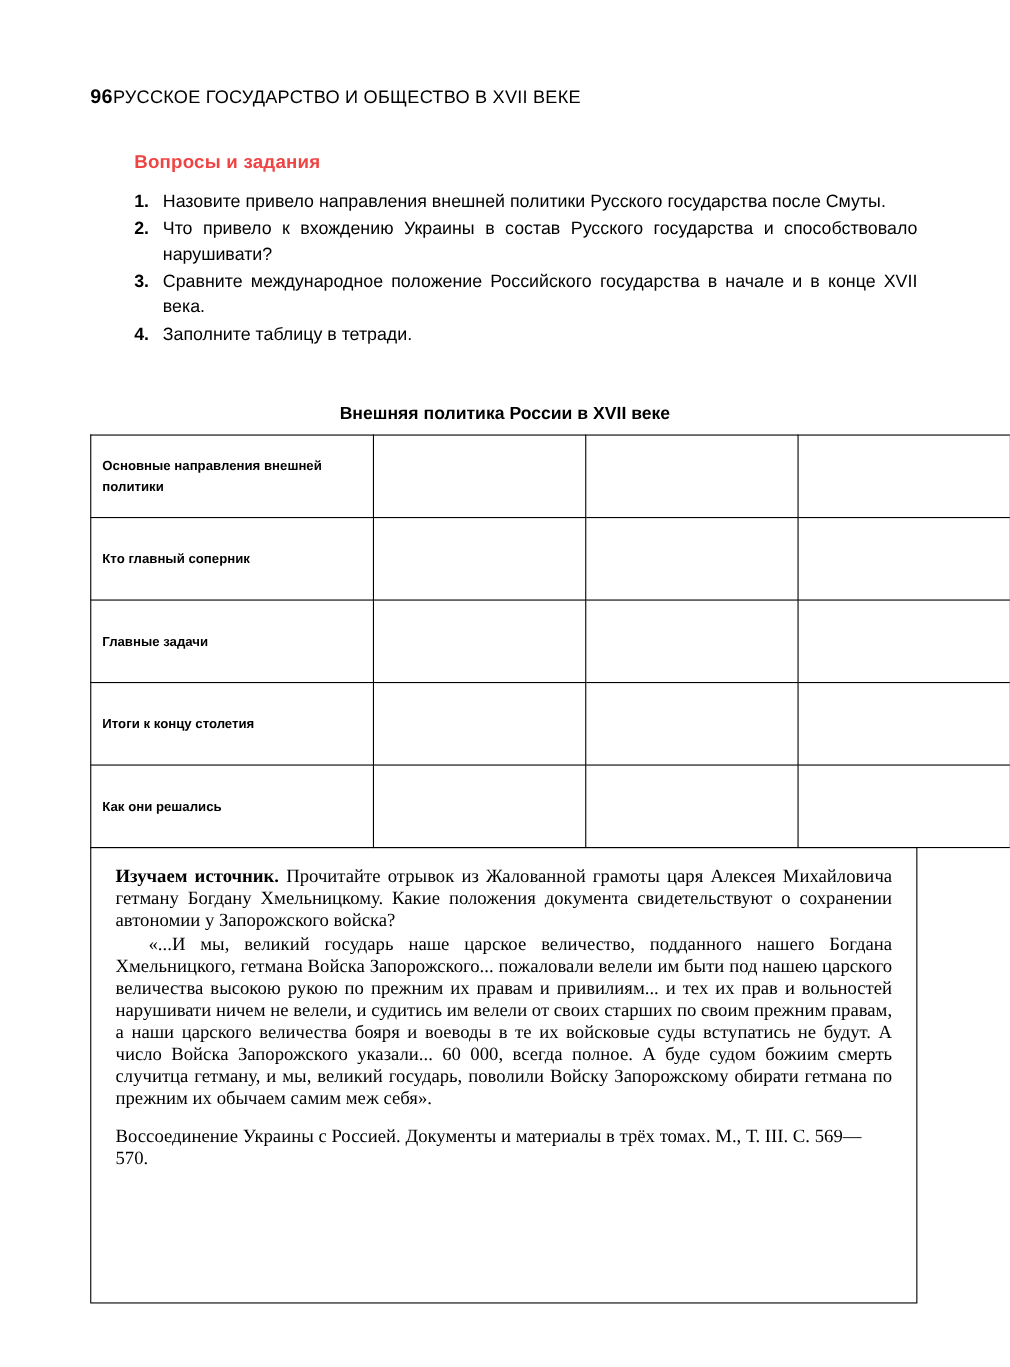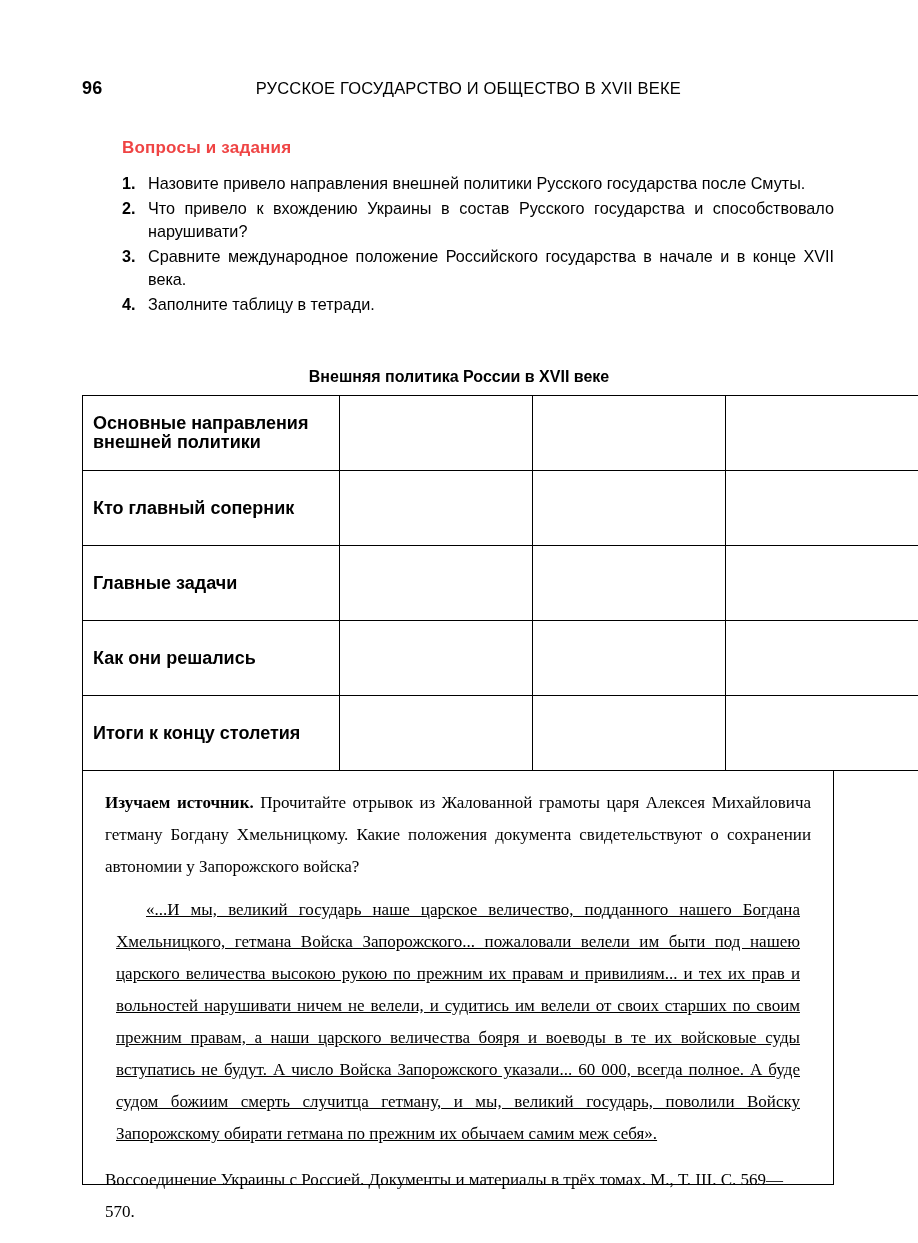--- a/index.html
+++ b/index.html
@@ -32,21 +32,21 @@
     display: flex;
     align-items: baseline;
   }
   .page-number {
     font-size: 18px;
     font-weight: bold;
     letter-spacing: 0.3px;
   }
   .running-title {
     flex: 1;
-    text-align: center;
+    text-align: left;
     font-size: 16.5px;
     font-weight: normal;
     letter-spacing: 0.2px;
   }
 
   
   .questions-heading {
     position: absolute;
     left: 122px;
     top: 138px;
@@ -97,54 +97,53 @@
     table-layout: fixed;
   }
   table.exercise-table td {
     border: 1.4px solid #000000;
     height: 66px;
     vertical-align: middle;
     padding: 4px 10px;
   }
   td.row-label {
     width: 236px;
-    font-size: 18px;
+    font-size: 12px;
     font-weight: bold;
     line-height: 19px;
   }
   td.blank-cell {
     width: 172px;
   }
 
   
   .source-box {
     position: absolute;
     left: 82px;
     top: 770px;
     width: 752px;
     height: 415px;
     box-sizing: border-box;
     border: 1.6px solid #000000;
     padding: 16px 22px 10px 22px;
     font-family: "Liberation Serif", serif;
     font-size: 17px;
-    line-height: 32px;
+    line-height: 20px;
   }
   .source-intro {
     text-align: justify;
     margin: 0 0 2px 0;
   }
   .source-intro .lead {
     font-weight: bold;
   }
   .source-quote {
     text-align: justify;
     text-indent: 30px;
-    margin: 11px;
-    text-decoration: underline;
+    margin: 0;
   }
   .source-ref {
     margin: 14px 0 0 0;
     text-align: left;
   }
 </style>
 </head>
 <body>
 
 <div class="page">
@@ -191,27 +190,27 @@
         <td class="blank-cell"></td>
         <td class="blank-cell"></td>
       </tr>
       <tr>
         <td class="row-label">Главные задачи</td>
         <td class="blank-cell"></td>
         <td class="blank-cell"></td>
         <td class="blank-cell"></td>
       </tr>
       <tr>
+        <td class="row-label">Итоги к концу столетия</td>
+        <td class="blank-cell"></td>
+        <td class="blank-cell"></td>
+        <td class="blank-cell"></td>
+      </tr>
+      <tr>
         <td class="row-label">Как они решались</td>
-        <td class="blank-cell"></td>
-        <td class="blank-cell"></td>
-        <td class="blank-cell"></td>
-      </tr>
-      <tr>
-        <td class="row-label">Итоги к концу столетия</td>
         <td class="blank-cell"></td>
         <td class="blank-cell"></td>
         <td class="blank-cell"></td>
       </tr>
     </tbody>
   </table>
 
   <div class="source-box">
     <p class="source-intro"><span class="lead">Изучаем источник.</span><span> Прочитайте отрывок из Жалованной грамоты царя Алексея Михайловича гетману Богдану Хмельницкому. Какие положения документа свидетельствуют о сохранении автономии у Запорожского войска?</span></p>
     <p class="source-quote">«...И мы, великий государь наше царское величество, подданного нашего Богдана Хмельницкого, гетмана Войска Запорожского... пожаловали велели им быти под нашею царского величества высокою рукою по прежним их правам и привилиям... и тех их прав и вольностей нарушивати ничем не велели, и судитись им велели от своих старших по своим прежним правам, а наши царского величества бояря и воеводы в те их войсковые суды вступатись не будут. А число Войска Запорожского указали... 60 000, всегда полное. А буде судом божиим смерть случитца гетману, и мы, великий государь, поволили Войску Запорожскому обирати гетмана по прежним их обычаем самим меж себя».</p>

